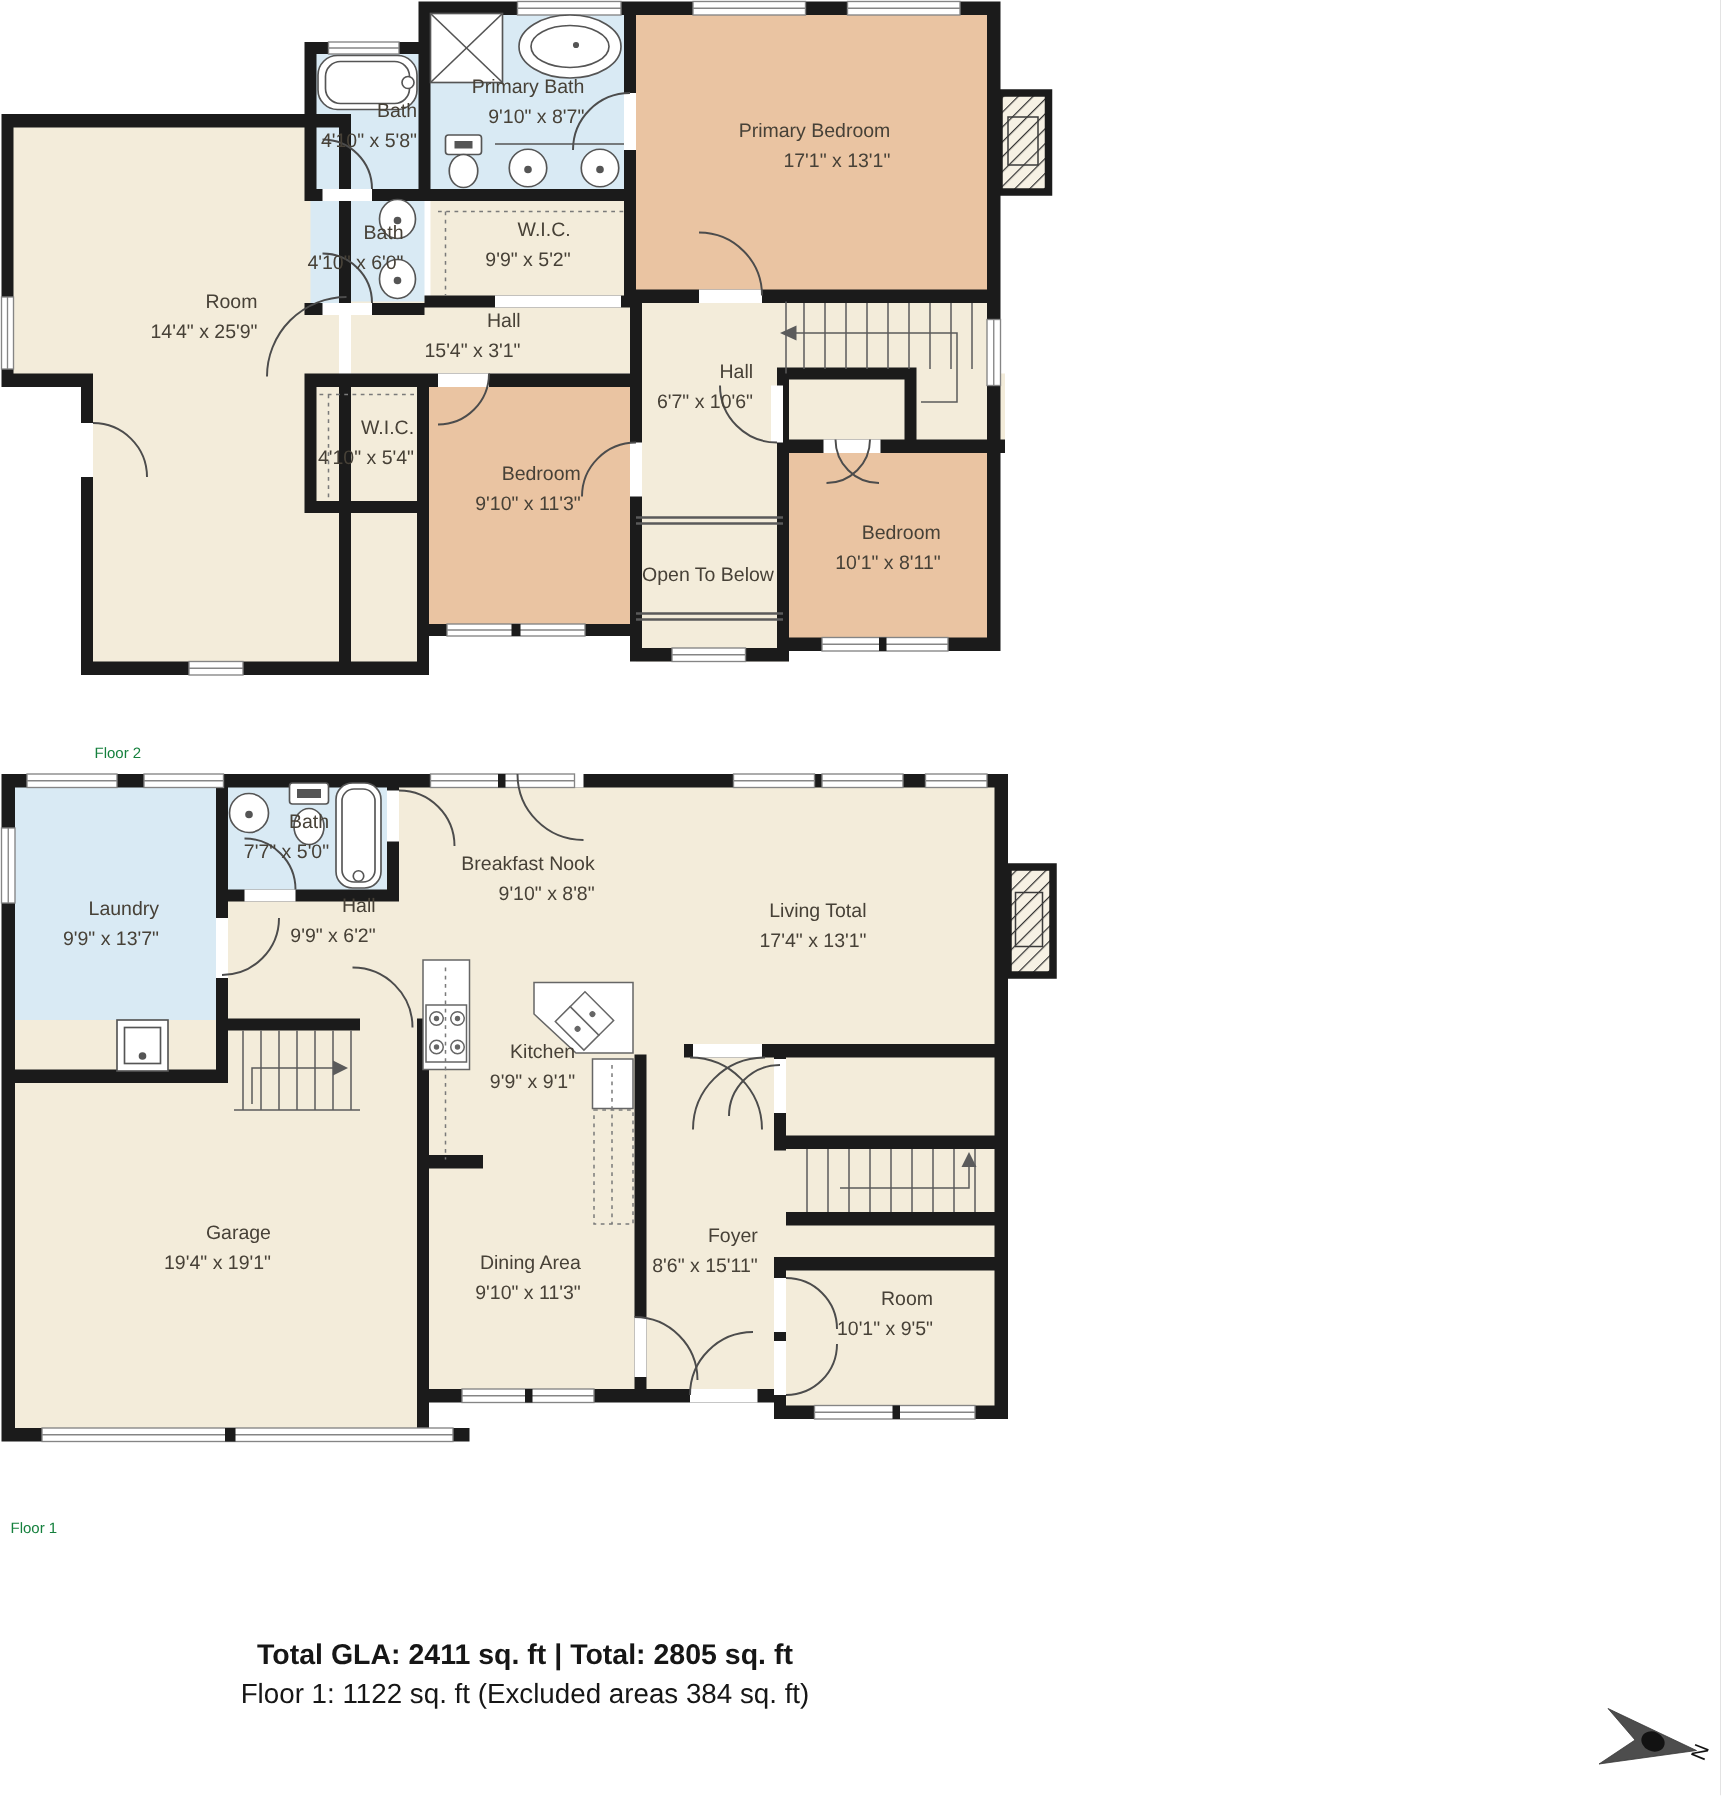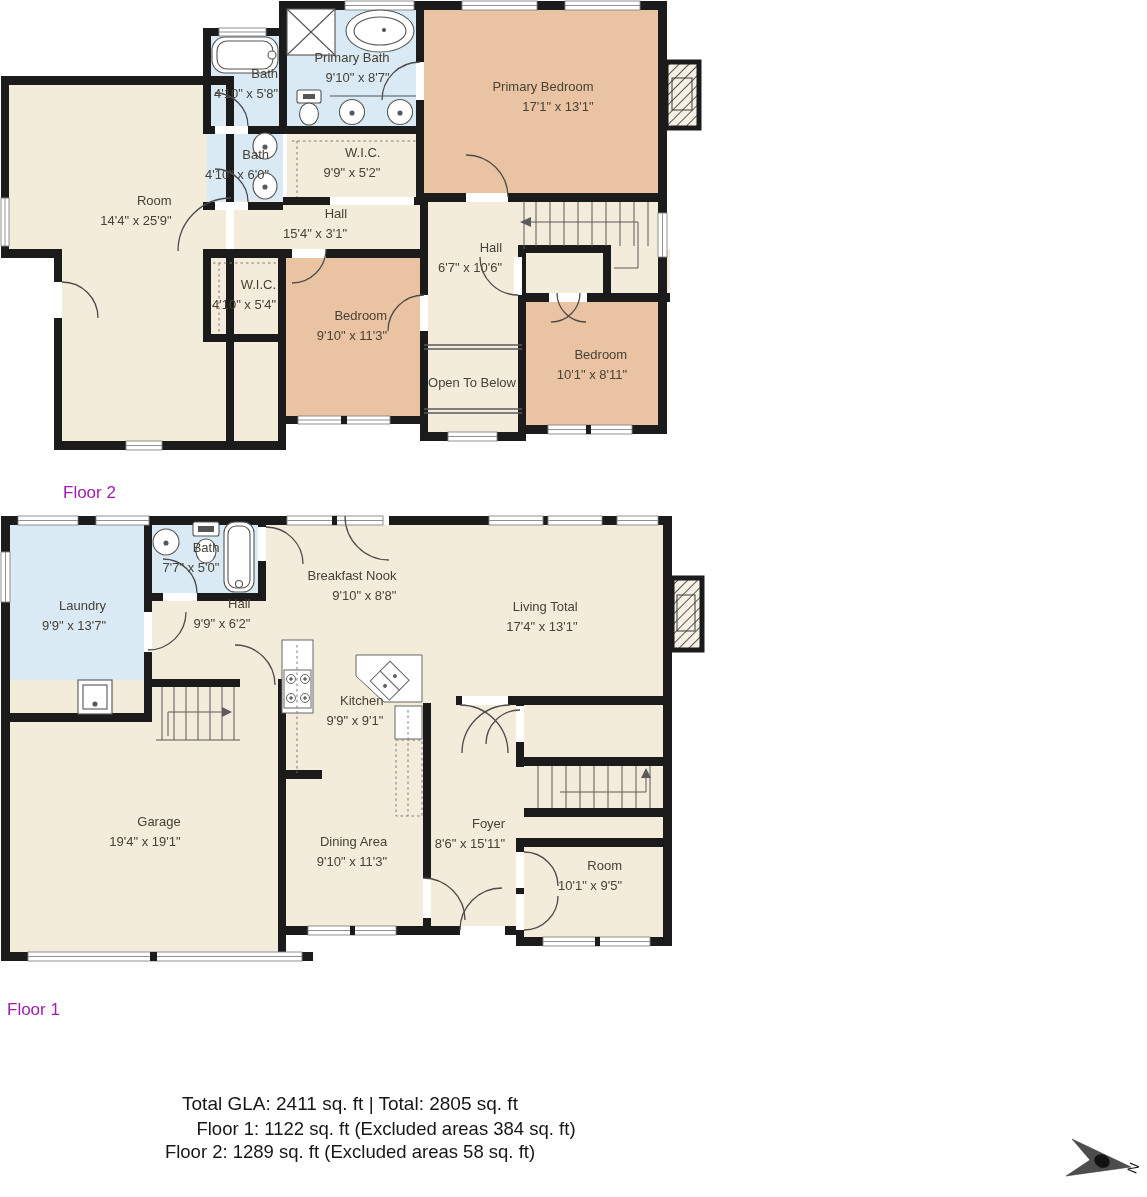--- a/index.html
+++ b/index.html
@@ -3,24 +3,24 @@
 <meta charset="utf-8">
 <style>
   html,body{margin:0;padding:0;background:#fff;}
   .page{position:relative;width:1147px;height:1197px;background:#ffffff;
         border-right:1px solid #8f8f8f;overflow:hidden;
         font-family:"Liberation Sans", sans-serif;}
   svg{position:absolute;left:0;top:0;}
   .rl{position:absolute;transform:translateX(-50%);text-align:right;
       color:#474137;font-size:13px;line-height:1.5;white-space:nowrap;z-index:5;}
   .rl .rn,.rl .rd{pointer-events:none;}
-  .cap{position:absolute;font-size:17px;color:#a21caf;z-index:5;}
+  .cap{position:absolute;font-size:10px;color:#15803d;z-index:5;margin-top:14px;}
   .footer{position:absolute;left:0;width:700px;text-align:center;z-index:5;color:#161616;}
-  .f-total{top:1093px;font-size:19px;font-weight:normal;}
-  .f-line1{top:1118px;font-size:18.5px;padding-left:36px;}
+  .f-total{top:1093px;font-size:19px;font-weight:bold;}
+  .f-line1{top:1118px;font-size:18.5px;}
   .f-line2{top:1141px;font-size:18.5px;}
   .f-disc{position:absolute;left:0;width:700px;text-align:center;top:1184px;
           font-size:10.5px;color:#2a2a2a;z-index:5;}
   .north-n{position:absolute;left:1128px;top:1160px;font-size:14px;color:#111;
            transform:rotate(-68deg);z-index:6;}
 </style>
 </head>
 <body>
 
 <div class="page">
@@ -418,17 +418,16 @@
 <div class="rl" style="left:590px;top:856px">
   <div class="rn">Room</div>
       <div class="rd">10'1" x 9'5"</div>
     </div>
 
 <div class="cap" style="left:63px;top:483px">Floor 2</div>
 <div class="cap" style="left:7px;top:1000px">Floor 1</div>
 
 <div class="footer f-total">Total GLA: 2411 sq. ft | Total: 2805 sq. ft</div>
 <div class="footer f-line1">Floor 1: 1122 sq. ft (Excluded areas 384 sq. ft)</div>
-<div class="footer f-line2">Floor 2: 1289 sq. ft (Excluded areas 58 sq. ft)</div>
 
 <span class="north-n">N</span>
 
 </div>
 
 </body></html>

